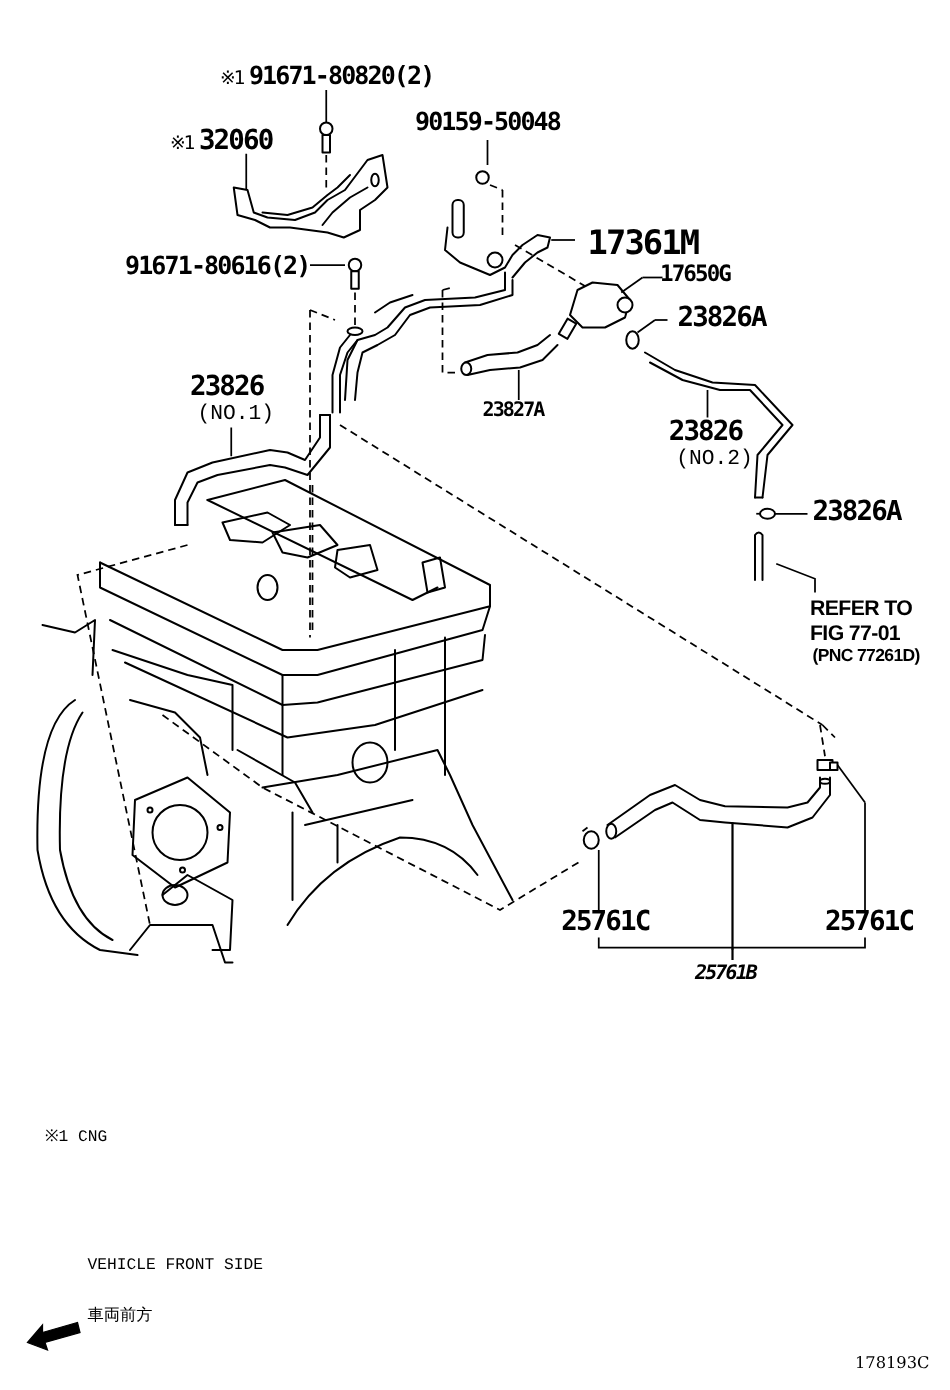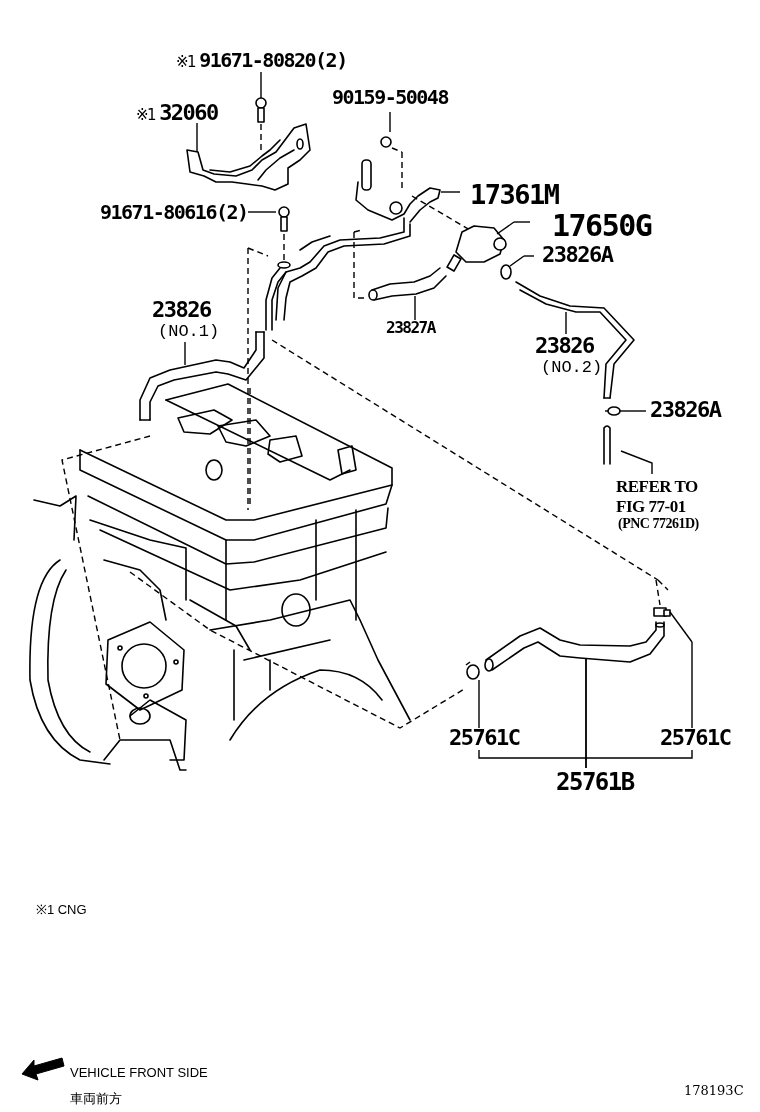--- a/index.html
+++ b/index.html
@@ -1,22 +1,22 @@
 <!DOCTYPE html>
 <html><head>
 <meta charset="utf-8">
 <style>
   html, body { margin: 0; padding: 0; background: #ffffff; }
   body { width: 760px; height: 1112px; position: relative; overflow: hidden; font-family: "DejaVu Sans", sans-serif; color: #000; }
   #diagram { position: absolute; left: 0; top: 0; width: 760px; height: 1112px; }
   .lbl { position: absolute; font-family: "DejaVu Sans Mono", monospace; font-weight: bold; font-size: 20px; letter-spacing: -1.5px; line-height: 1; white-space: nowrap; }
   .lbl-sm { position: absolute; font-family: Liberation Mono, monospace; font-size: 17px; line-height: 1; white-space: nowrap; }
-  .lbl-mono { position: absolute; font-family: Liberation Serif, serif; font-weight: bold; font-size: 17px; line-height: 1.15; white-space: nowrap; letter-spacing: -0.5px; }
+  .lbl-mono { position: absolute; font-family: Liberation Sans, sans-serif; font-weight: bold; font-size: 17px; line-height: 1.15; white-space: nowrap; letter-spacing: -0.5px; margin-left: 32px; }
   .mark { font-size: 15px; font-weight: normal; margin-right: 4px; font-family: "DejaVu Sans", sans-serif; }
-  .note { position: absolute; font-family: Liberation Sans, sans-serif; font-size: 13px; line-height: 1.3; white-space: nowrap; }
+  .note { position: absolute; font-family: Liberation Mono, monospace; font-size: 13px; line-height: 1.3; white-space: nowrap; }
   svg path, svg line, svg polyline, svg ellipse, svg circle, svg rect, svg polygon { vector-effect: non-scaling-stroke; }
   .s { fill: none; stroke: #000; stroke-width: 1.6; stroke-linejoin: round; stroke-linecap: round; }
   .d { fill: none; stroke: #000; stroke-width: 1.4; stroke-dasharray: 6 4; }
   .t { fill: none; stroke: #000; stroke-width: 1.4; }
   .w { fill: #fff; stroke: #000; stroke-width: 1.6; stroke-linejoin: round; }
 </style>
 </head>
 <body>
 
 <svg id="diagram" viewBox="0 0 760 1112" xmlns="http://www.w3.org/2000/svg">
@@ -192,21 +192,21 @@
 </div>
 <div class="lbl" style="left:136px;top:102px;font-size:22px;">
   <span class="mark">※1</span><span>32060</span>
 </div>
 <div class="lbl" style="left:332px;top:87px;">
   <span>90159-50048</span>
 </div>
 <div class="lbl" style="left:470px;top:181px;font-size:27px;">
   <span>17361M</span>
 </div>
-<div class="lbl" style="left:552px;top:211px;font-size:30px;">
+<div class="lbl" style="left:528px;top:211px;font-size:18px;">
   <span>17650G</span>
 </div>
 <div class="lbl" style="left:542px;top:244px;font-size:22px;">
   <span>23826A</span>
 </div>
 <div class="lbl" style="left:100px;top:202px;">
   <span>91671-80616(2)</span>
 </div>
 <div class="lbl" style="left:152px;top:299px;font-size:22px;">
   <span>23826</span>
@@ -226,20 +226,20 @@
   <div>REFER TO</div>
   <div>FIG 77-01</div>
   <div style="font-size:14px;margin-left:2px;">(PNC 77261D)</div>
 </div>
 <div class="lbl" style="left:449px;top:727px;font-size:22px;">
   <span>25761C</span>
 </div>
 <div class="lbl" style="left:660px;top:727px;font-size:22px;">
   <span>25761C</span>
 </div>
-<div class="lbl" style="left:556px;top:770px;font-size:24px;">
+<div class="lbl" style="left:556px;top:770px;font-size:16px;font-style:italic;">
   <span>25761B</span>
 </div>
 
 <div class="note" style="left:36px;top:902px;">※1 CNG</div>
-<div class="note" style="left:70px;top:1091px;">車両前方</div>
-<div class="note" style="left:70px;top:1065px;">VEHICLE FRONT SIDE</div>
+<div class="note" style="left:70px;top:1045px;">車両前方</div>
+<div class="note" style="left:70px;top:1004px;">VEHICLE FRONT SIDE</div>
 <div class="note" style="left:684px;top:1083px;font-family:'DejaVu Serif',serif;">178193C</div>
 
 </body></html>

